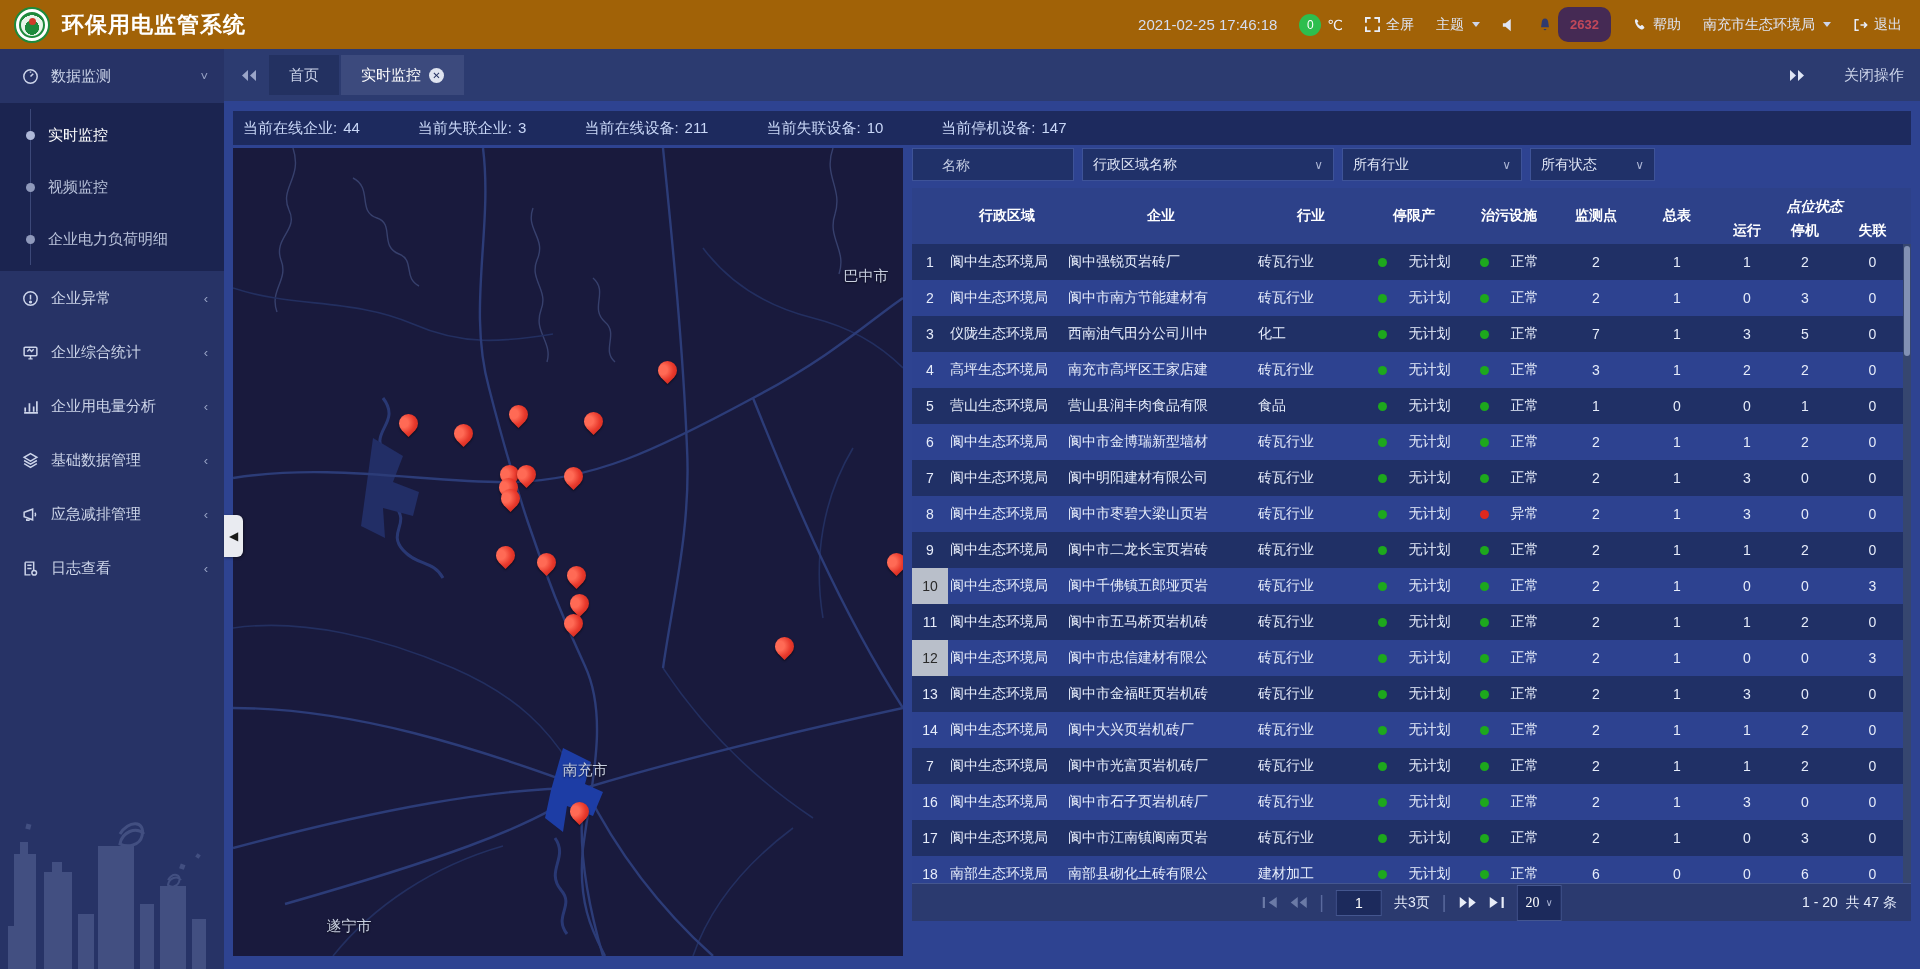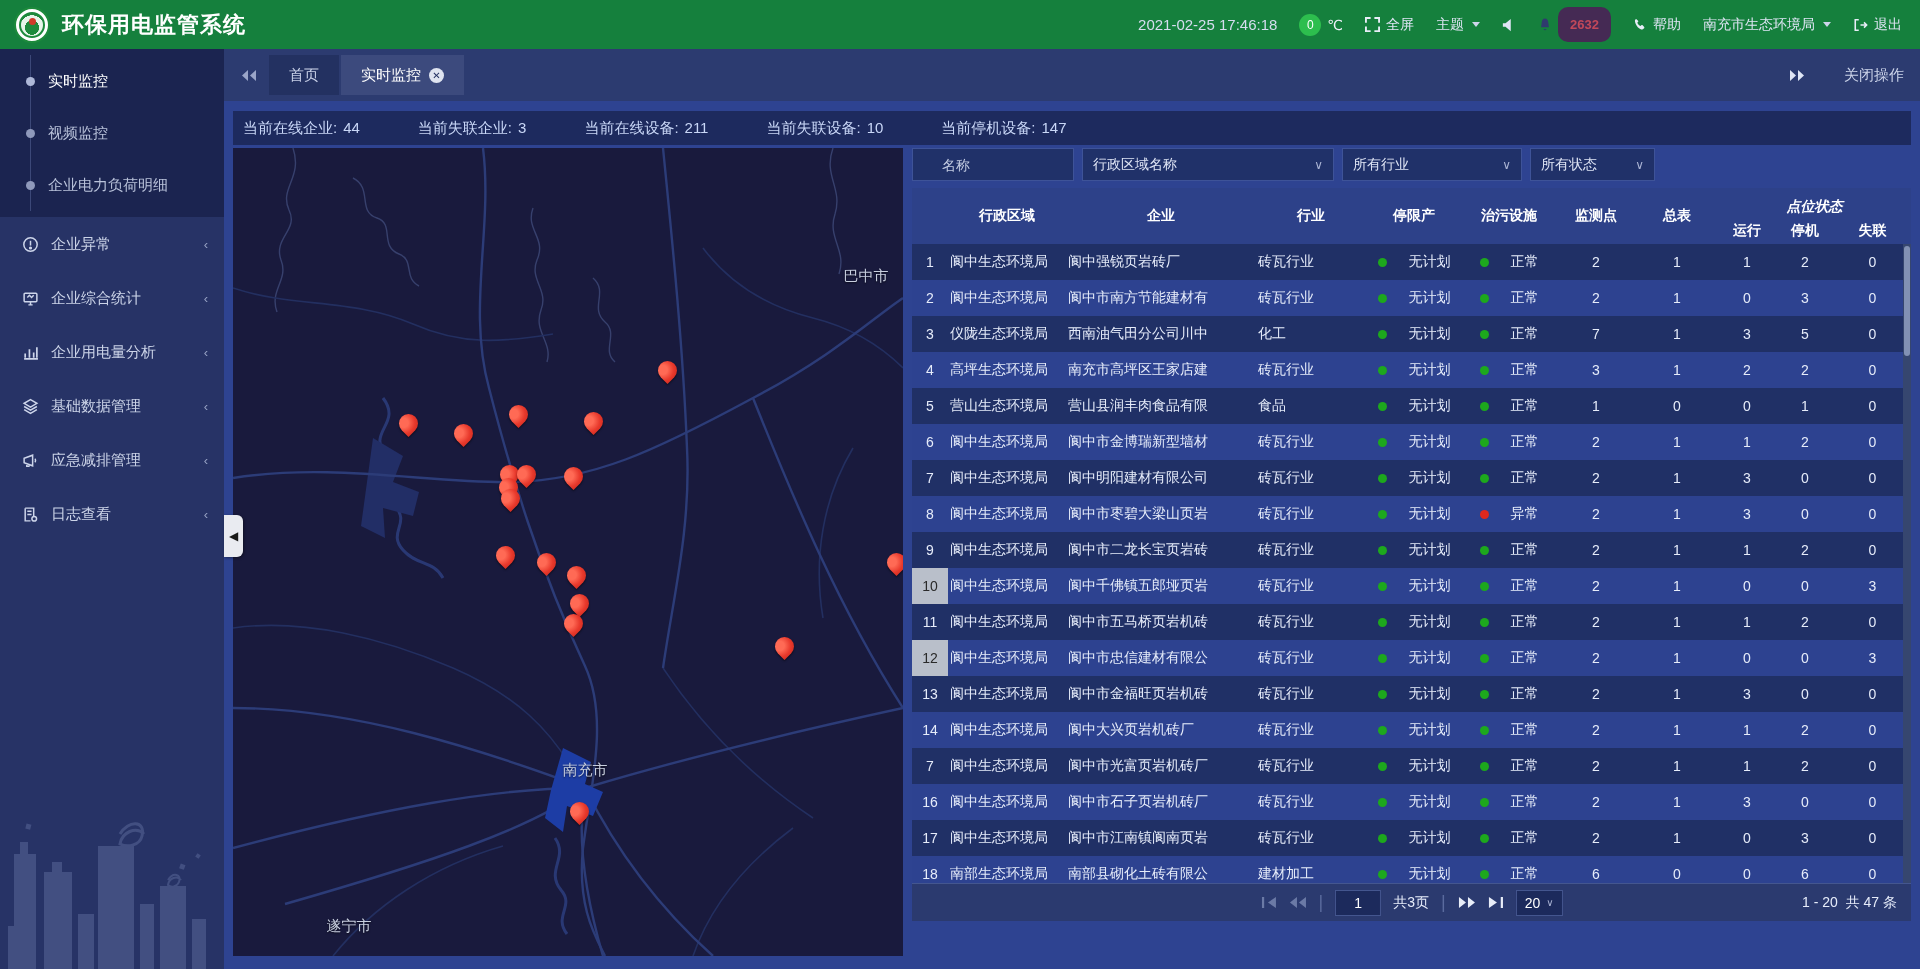--- a/index.html
+++ b/index.html
@@ -1,20 +1,20 @@
 <!DOCTYPE html>
 <html><head>
 <meta charset="utf-8">
 <style>
   * { margin:0; padding:0; box-sizing:border-box; }
   html,body { width:1920px; height:969px; overflow:hidden; }
   body { font-family:"Liberation Sans","DejaVu Sans",sans-serif; background:#2e4391; color:#e8edf8; }
 
   
-  .app-header { height:49px; background:#15803d; display:flex; align-items:center; padding:0 18px 0 14px; position:relative; z-index:20; }
+  .app-header { height:49px; background:#a16207; display:flex; align-items:center; padding:0 18px 0 14px; position:relative; z-index:20; }
   .logo-badge { width:36px; height:36px; border-radius:50%; background:#ffffff; border:2px solid #1d8a3c; display:flex; align-items:center; justify-content:center; margin-right:12px; }
   .logo-inner { width:26px; height:26px; border-radius:50%; background:radial-gradient(circle at 50% 62%, #1d8a3c 0 40%, #e8f5ea 41% 70%, #1d8a3c 71%); border:2px solid #1d8a3c; position:relative; }
   .logo-inner::after { content:""; position:absolute; left:8px; top:4px; width:7px; height:7px; border-radius:50%; background:#d03a2a; }
   .app-title { font-size:22px; font-weight:bold; color:#ffffff; letter-spacing:1px; }
   .header-right { margin-left:auto; display:flex; align-items:center; gap:22px; font-size:14px; color:#dfe5f5; }
   .hdr-item { display:flex; align-items:center; gap:6px; cursor:pointer; }
   .hdr-datetime { font-size:15px; color:#d6ddf0; }
   .temp-badge { width:22px; height:22px; border-radius:50%; background:#2dbe4e; color:#fff; font-size:12px; display:flex; align-items:center; justify-content:center; }
   .temp-unit { color:#eef1fa; font-size:14px; }
   .caret-down { width:0; height:0; border-left:4px solid transparent; border-right:4px solid transparent; border-top:5px solid #cdd5ea; display:inline-block; margin-left:2px; }
@@ -87,21 +87,21 @@
   .vscroll { position:absolute; top:56px; right:0; width:8px; bottom:38px; background:#36466f; }
   .vscroll-thumb { position:absolute; top:2px; left:1px; width:6px; height:110px; border-radius:3px; background:#8violet291b4; background:#8291b4; }
 
   
   .pagbar { position:absolute; left:0; right:0; bottom:0; height:38px; background:#2b3a6f; border-top:1px solid #44568f; display:flex; align-items:center; }
   .pag-center { position:absolute; left:50%; transform:translateX(-50%); display:flex; align-items:center; gap:12px; }
   .pag-btn { display:flex; align-items:center; cursor:pointer; }
   .pag-sep { color:#5a6a9e; font-size:18px; }
   .page-box { width:46px; height:26px; background:#1c2a5c; border:1px solid #44568f; color:#fff; font-size:14px; text-align:center; }
   .pages-label { color:#e6ecfa; font-size:14px; }
-  .size-select { height:26px; background:#1c2a5c; border:1px solid #44568f; color:#fff; font-size:14px; display:flex; align-items:center; gap:6px; padding:0 8px; cursor:pointer; }
+  .size-select { height:36px; background:#1c2a5c; border:1px solid #44568f; color:#fff; font-size:14px; display:flex; align-items:center; gap:6px; padding:0 8px; cursor:pointer;font-family:Liberation Serif, serif; }
   .pag-right { position:absolute; right:14px; color:#e6ecfa; font-size:14px; }
 </style>
 </head>
 <body>
 
 <div class="app-header">
   <div class="logo-badge">
       <div class="logo-inner"></div>
     </div>
   <div class="app-title">环保用电监管系统</div>
@@ -153,20 +153,30 @@
         <svg width="15" height="14" viewBox="0 0 16 16" fill="none" stroke="#e8edf8" stroke-width="1.8">
             <path d="M6 2H2v12h4M8 8h7M12 5l3 3-3 3"></path>
           </svg>
       </span>
       <span>退出</span>
     </span>
   </div>
 </div>
 
 <div class="sidebar">
+  <div class="menu-item">
+    <span class="hdr-icon">
+      <svg width="17" height="17" viewBox="0 0 16 16" fill="none" stroke="#cdd5ea" stroke-width="1.4">
+          <circle cx="8" cy="8" r="6.3"></circle>
+          <path d="M8 8l2.6-2.6M8 3.2v1.2"></path>
+        </svg>
+    </span>
+    <span class="mi-label">数据监测</span>
+    <span class="mi-caret">˅</span>
+  </div>
   <div class="submenu">
 
       <div class="submenu-item active">
         <span class="dot"></span>
         <span>实时监控</span>
       </div>
 
       <div class="submenu-item">
         <span class="dot"></span>
         <span>视频监控</span>

